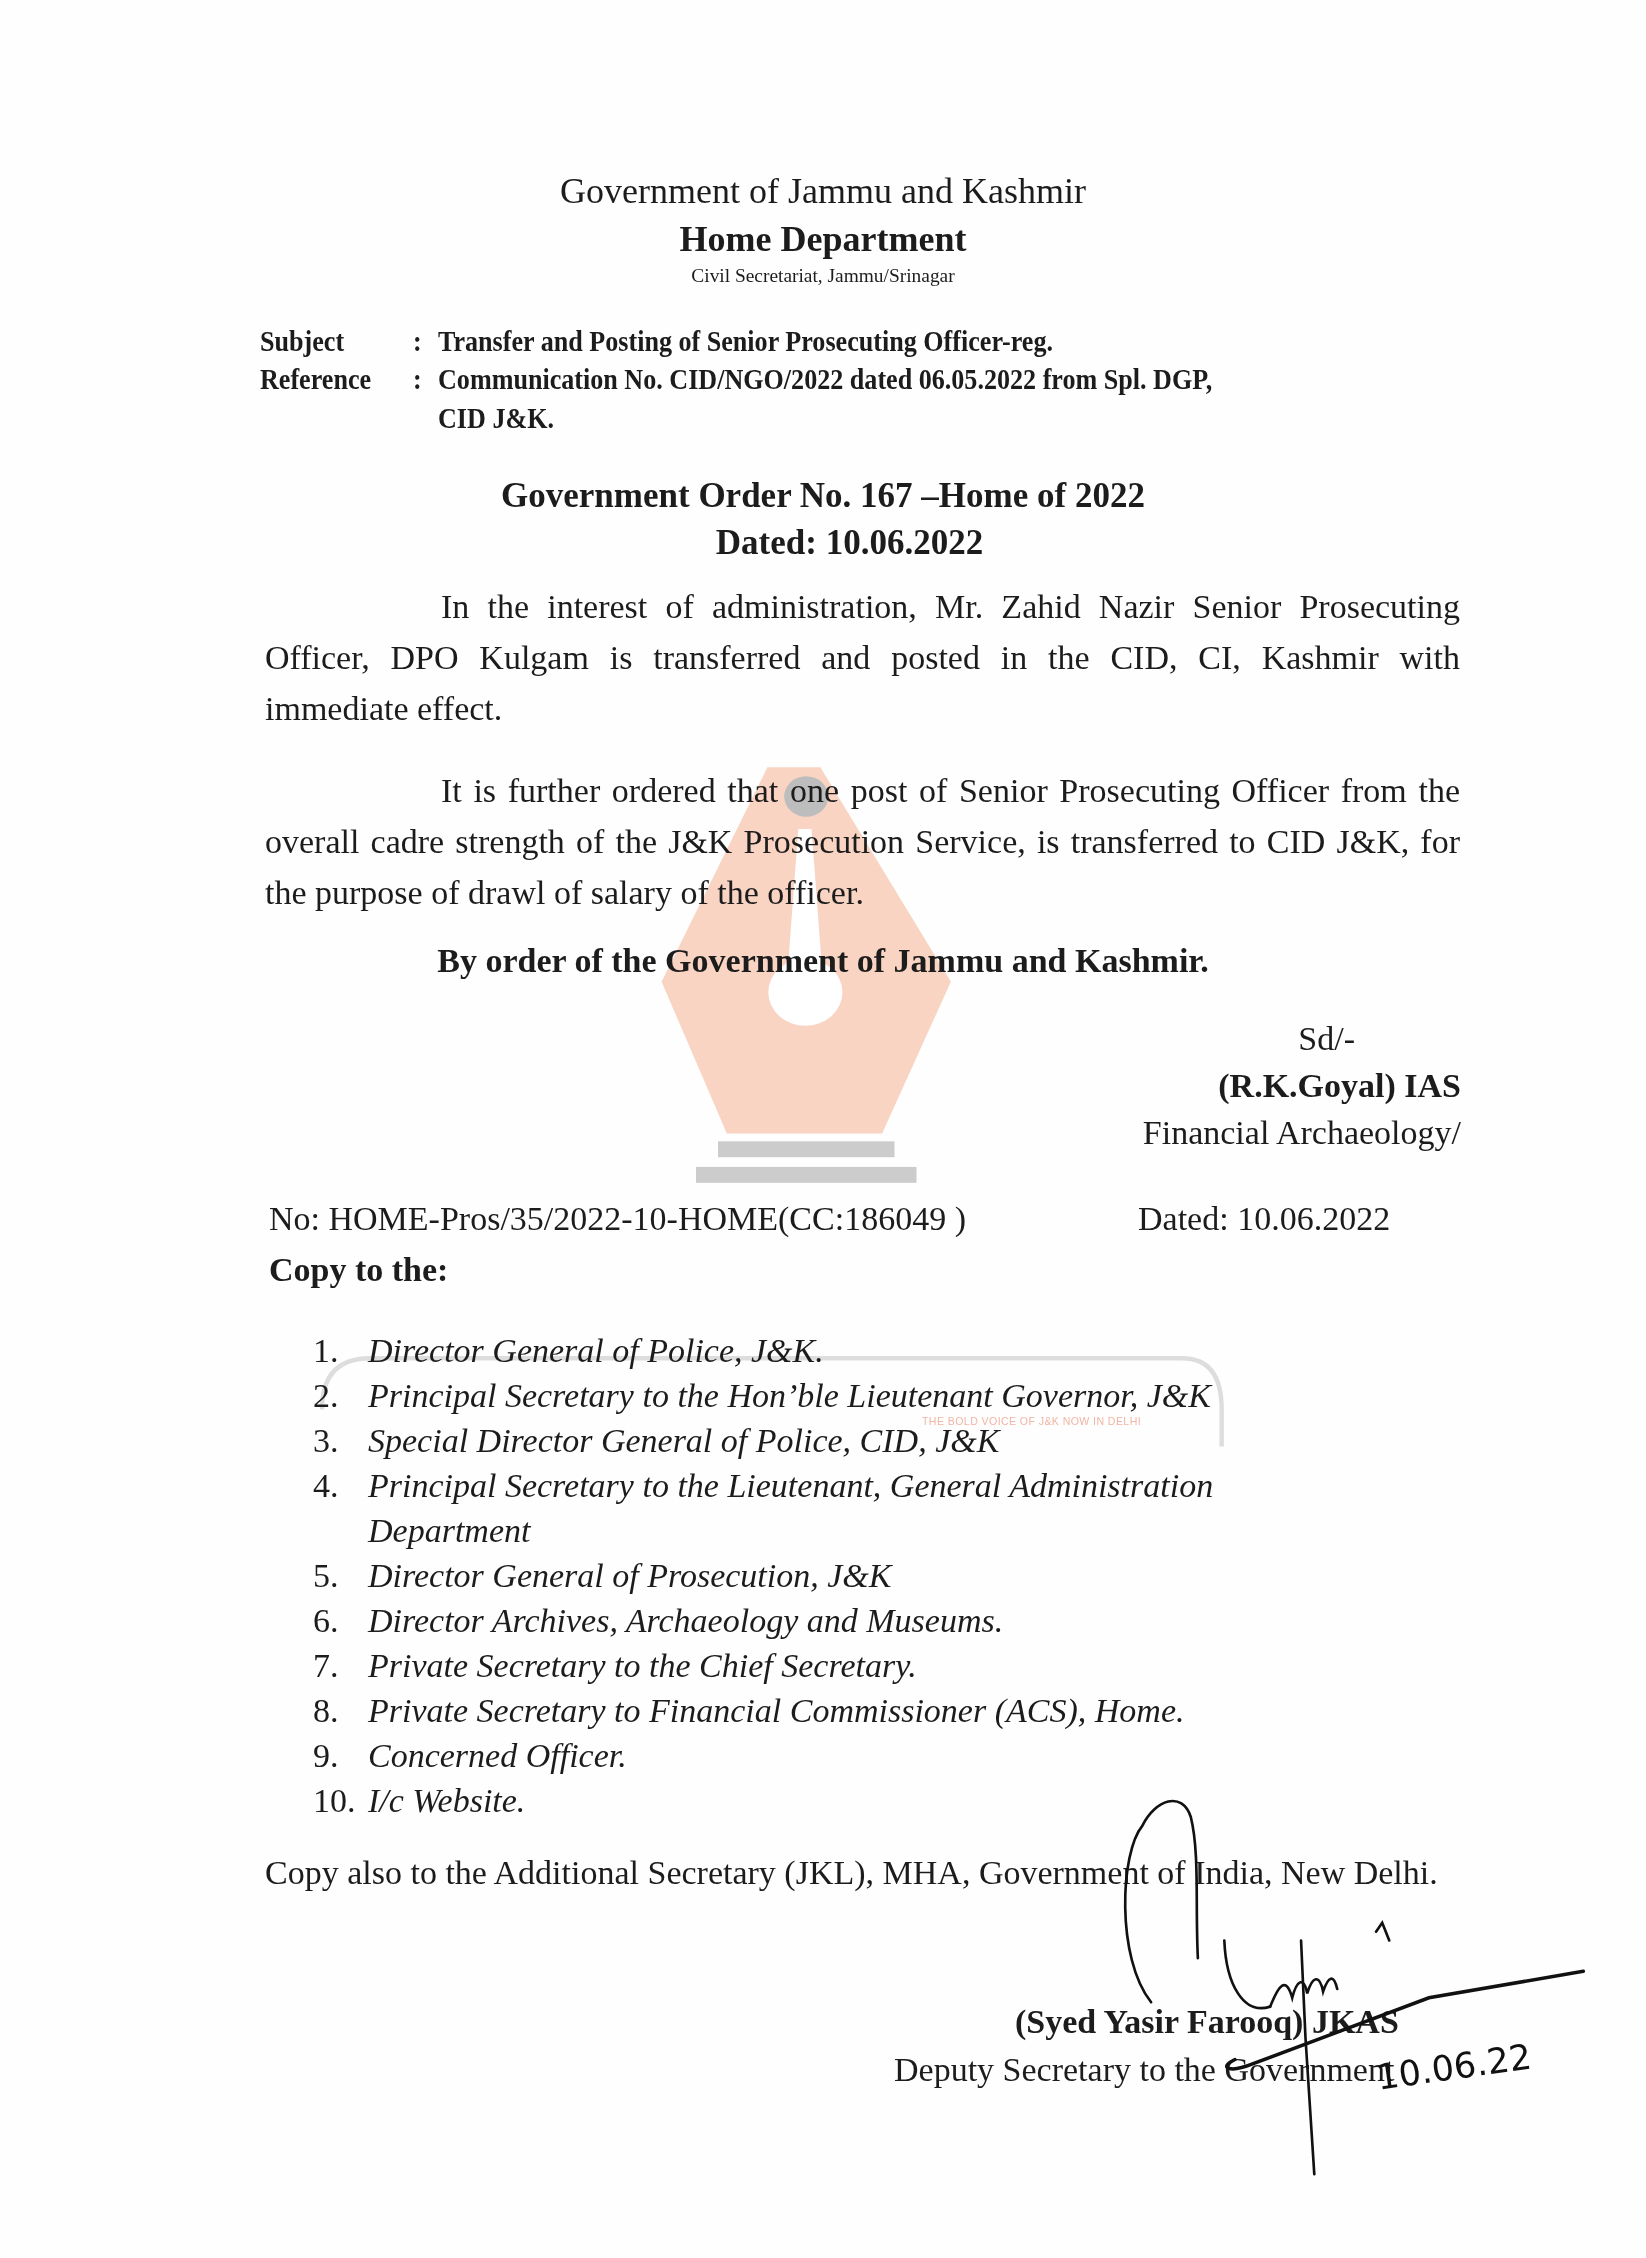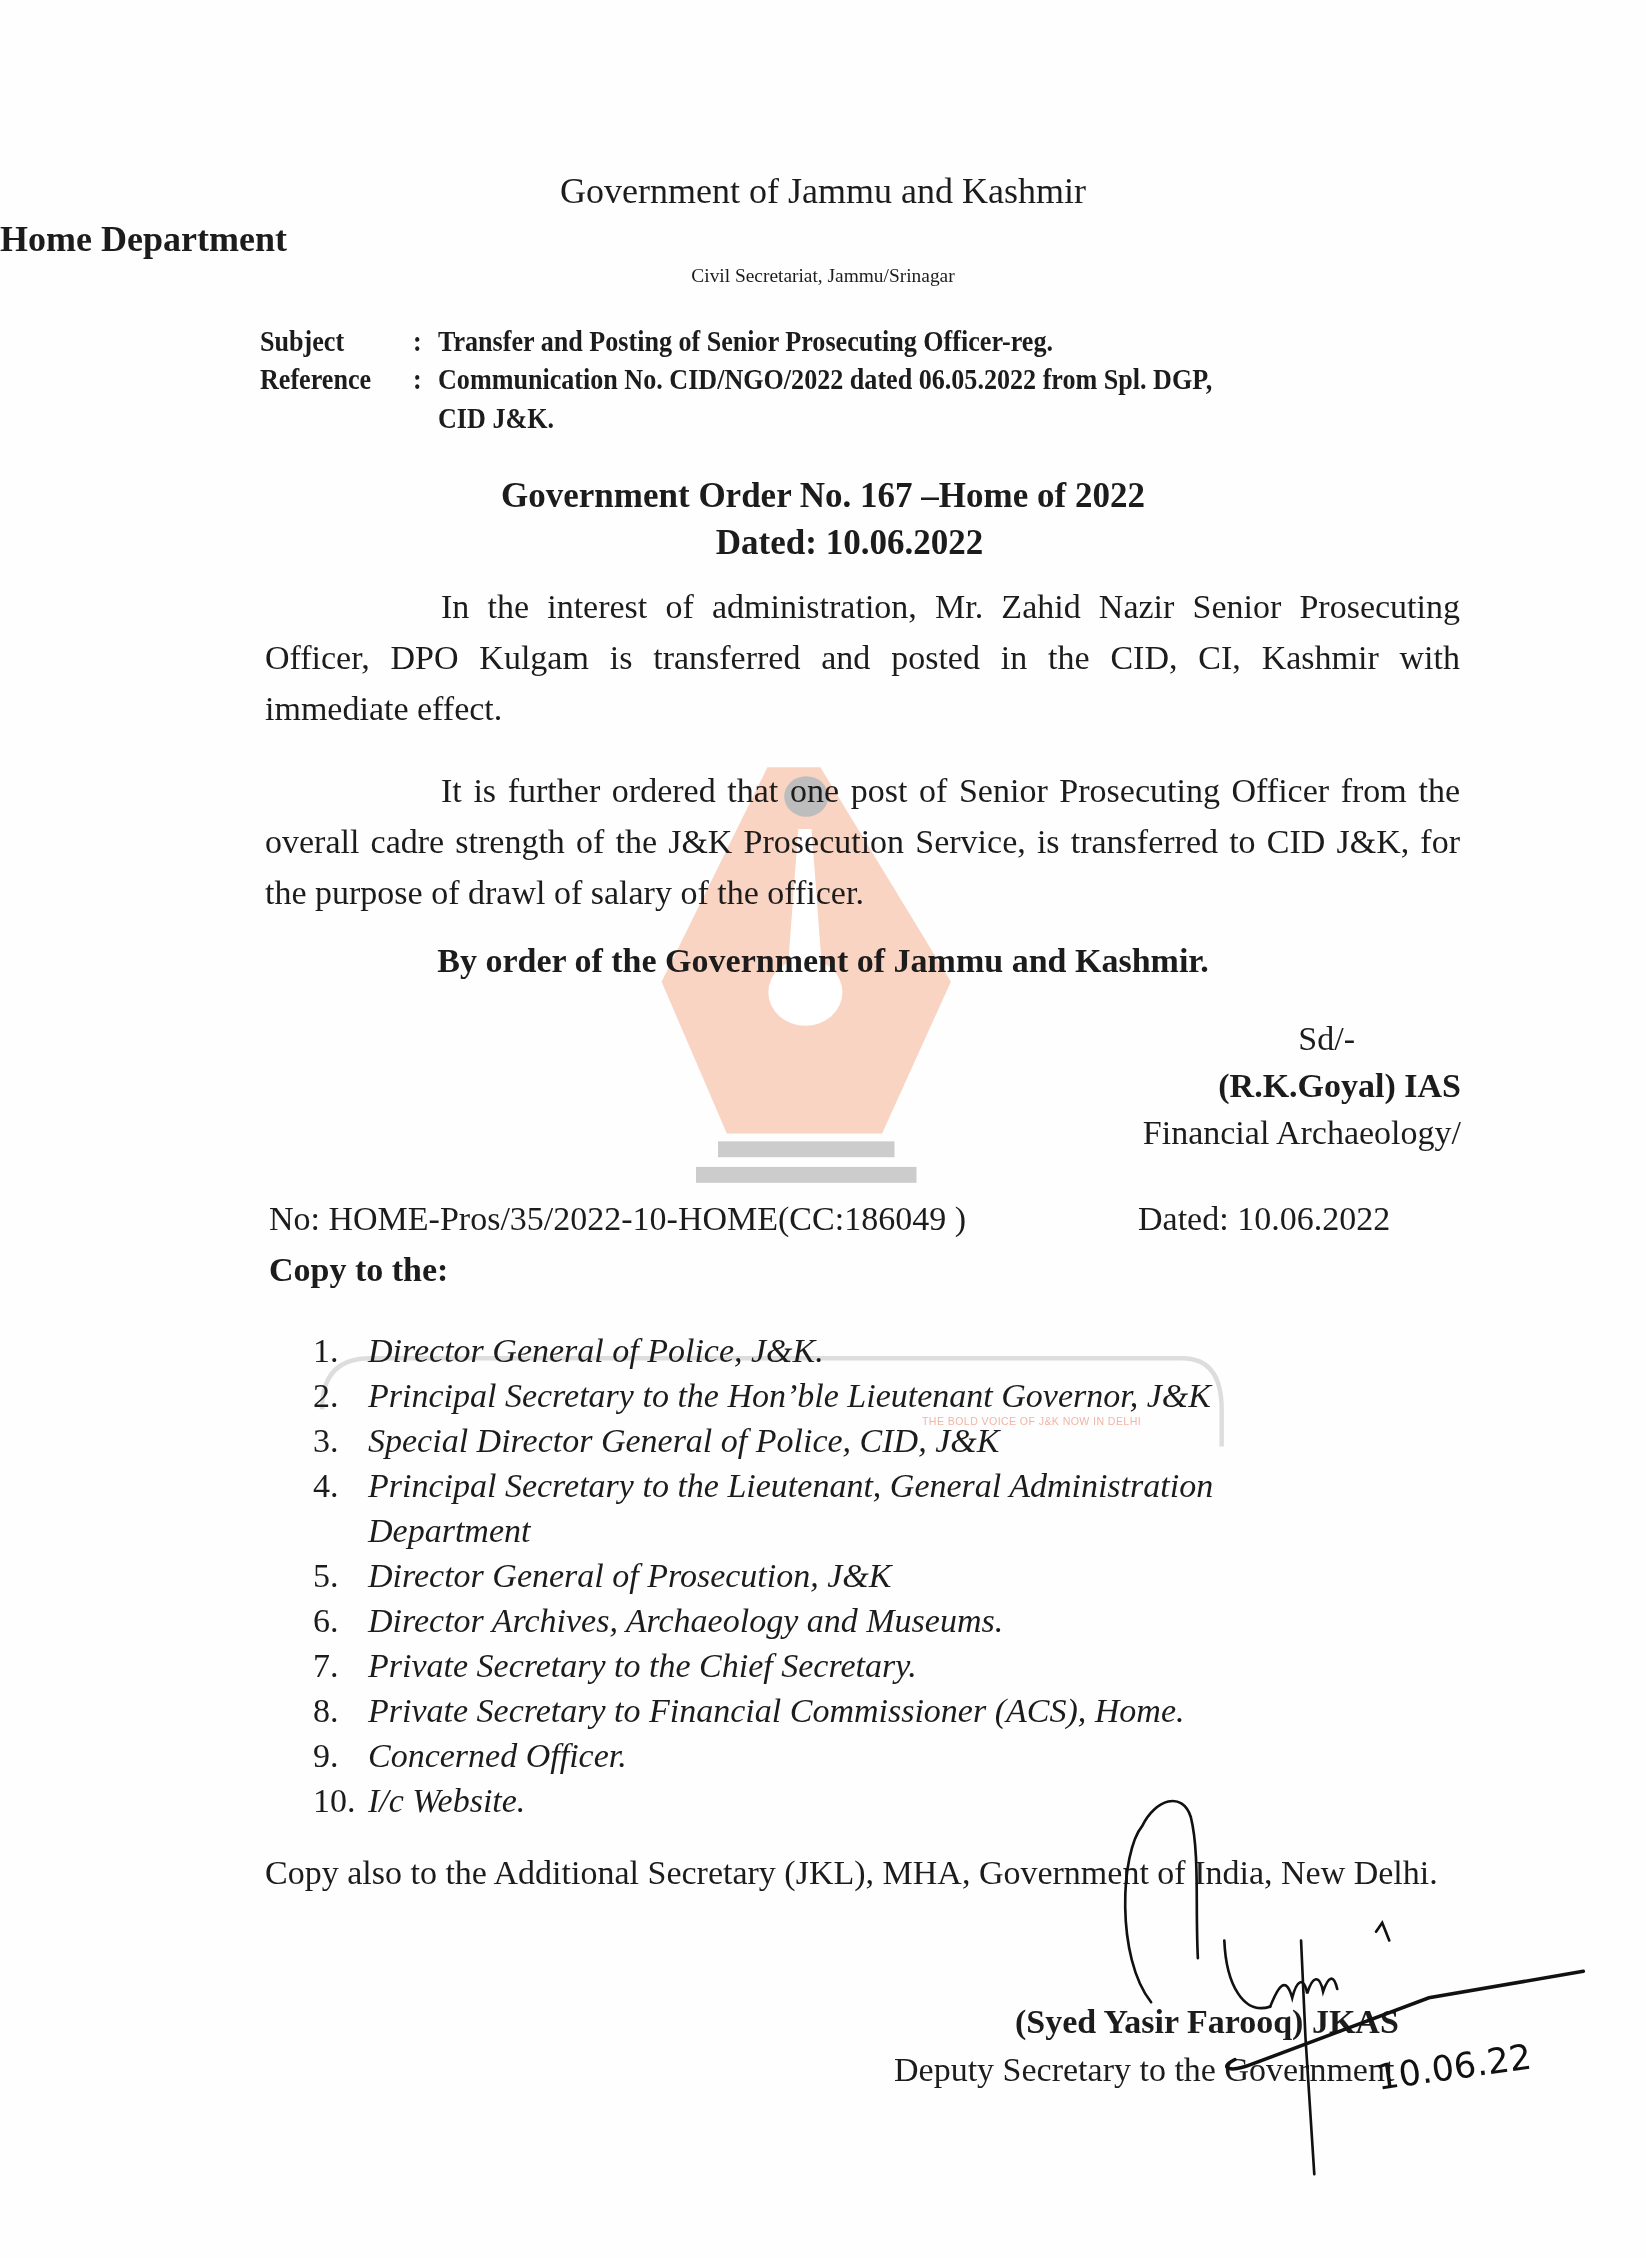--- a/index.html
+++ b/index.html
@@ -18,21 +18,21 @@
     }
     .wm-tag {
       position: absolute; left: 922px; top: 1367px; font-family: "Liberation Sans", sans-serif;
       font-size: 10.6px; color: rgba(230,120,90,0.55); letter-spacing: 0.4px; margin-top: 48px;
     }
 
     .content { position: relative; z-index: 1; }
     .abs { position: absolute; white-space: nowrap; }
 
     .h-gov { left: 0; width: 1646px; top: 170px; text-align: center; font-size: 36px; }
-    .h-dept { left: 0; width: 1646px; top: 218px; font-size: 36px; font-weight: bold; }
+    .h-dept { left: 0; width: 1646px; top: 218px; text-align: center; font-size: 36px; font-weight: bold; }
     .h-addr { left: 0; width: 1646px; top: 265px; text-align: center; font-size: 19.4px; }
 
     .meta-label { font-size: 29px; font-weight: bold; font-family: "Liberation Serif", serif; transform: scaleX(0.9); transform-origin: left; }
     .meta-val { font-size: 29px; font-weight: bold; transform: scaleX(0.9); transform-origin: left; }
 
     .order-no { left: 0; width: 1646px; top: 476px; text-align: center; font-size: 35px; font-weight: bold; }
     .order-date { left: 0; width: 1646px; top: 523px; text-align: center; font-size: 35px; font-weight: bold; padding-left: 53px; box-sizing: border-box; }
 
     .para { position: absolute; left: 265px; width: 1195px; font-size: 34px; line-height: 51px; text-align: justify; text-align-last: auto; }
     .para .indent { display: inline-block; width: 176px; }

